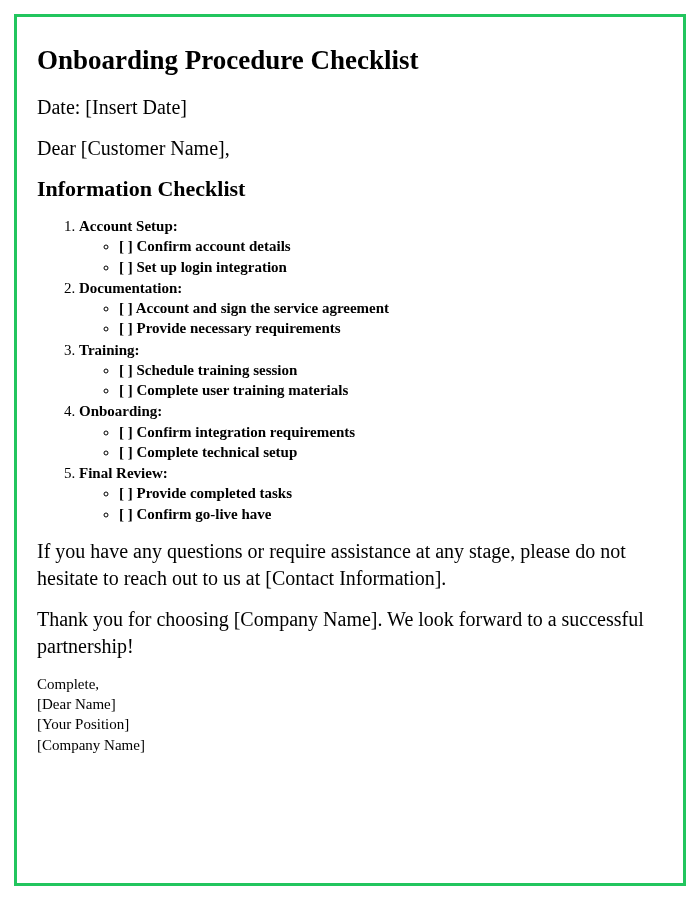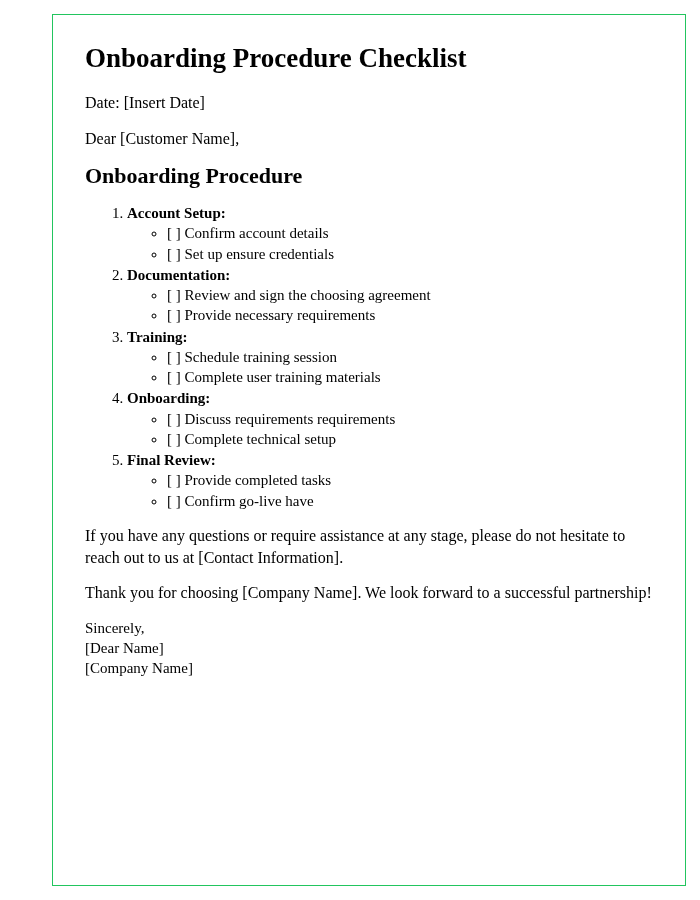--- a/index.html
+++ b/index.html
@@ -8,112 +8,113 @@
       box-sizing: border-box;
     }
     body {
       font-family: "Times New Roman", Times, serif;
       background: #fff;
       width: 700px;
       height: 900px;
       padding: 14px;
     }
     .document {
-      border: 1px solid #22c55e;
-      padding: 28px 32px;
+      border: 3px solid #22c55e;
+      padding: 28px 20px;
       height: 100%;
-      margin-left: 38px;
     }
     h1 {
       font-size: 27px;
       font-weight: bold;
       margin-bottom: 18px;
     }
     h2 {
       font-size: 22px;
       font-weight: bold;
       margin-bottom: 14px;
       margin-top: 4px;
     }
     p {
-      font-size: 16px;
+      font-size: 20px;
       margin-bottom: 14px;
       line-height: 1.35;
     }
     ol {
       list-style-type: decimal;
       padding-left: 42px;
       font-size: 15px;
       margin-bottom: 14px;
     }
     ol > li {
       margin-bottom: 1px;
       line-height: 1.35;
     }
     .section-title {
       font-weight: bold;
       text-align: right;
     }
     ul {
       list-style-type: circle;
       padding-left: 40px;
+      font-weight: bold;
     }
     ul > li {
       line-height: 1.35;
     }
     .signature-line {
       font-size: 15px;
       line-height: 1.35;
     }
   </style>
 </head>
 <body>
 
 <div class="document">
   <h1>Onboarding Procedure Checklist</h1>
   <p>Date: [Insert Date]</p>
   <p>Dear [Customer Name],</p>
-  <h2>Onboarding Procedure</h2>
+  <h2>Information Checklist</h2>
   <ol>
     <li>
       <span class="section-title">Account Setup:</span>
       <ul>
         <li>[ ] Confirm account details</li>
-        <li>[ ] Set up ensure credentials</li>
+        <li>[ ] Set up login integration</li>
       </ul>
     </li>
     <li>
       <span class="section-title">Documentation:</span>
       <ul>
-        <li>[ ] Review and sign the choosing agreement</li>
+        <li>[ ] Account and sign the service agreement</li>
         <li>[ ] Provide necessary requirements</li>
       </ul>
     </li>
     <li>
       <span class="section-title">Training:</span>
       <ul>
         <li>[ ] Schedule training session</li>
         <li>[ ] Complete user training materials</li>
       </ul>
     </li>
     <li>
       <span class="section-title">Onboarding:</span>
       <ul>
-        <li>[ ] Discuss requirements requirements</li>
+        <li>[ ] Confirm integration requirements</li>
         <li>[ ] Complete technical setup</li>
       </ul>
     </li>
     <li>
       <span class="section-title">Final Review:</span>
       <ul>
         <li>[ ] Provide completed tasks</li>
         <li>[ ] Confirm go-live have</li>
       </ul>
     </li>
   </ol>
   <p>If you have any questions or require assistance at any stage, please do not hesitate to reach out to us at [Contact Information].</p>
   <p>Thank you for choosing [Company Name]. We look forward to a successful partnership!</p>
   <div>
-    <div class="signature-line">Sincerely,</div>
+    <div class="signature-line">Complete,</div>
     <div class="signature-line">[Dear Name]</div>
+    <div class="signature-line">[Your Position]</div>
     <div class="signature-line">[Company Name]</div>
   </div>
 </div>
 
 </body></html>

